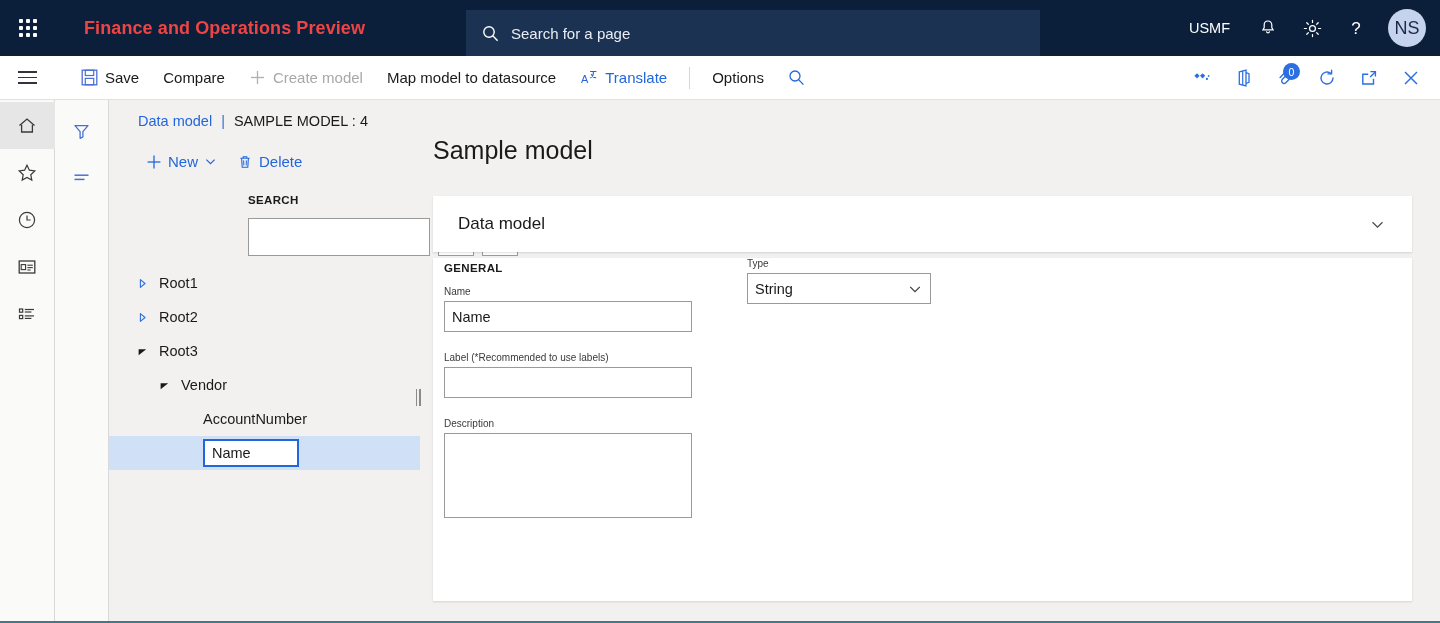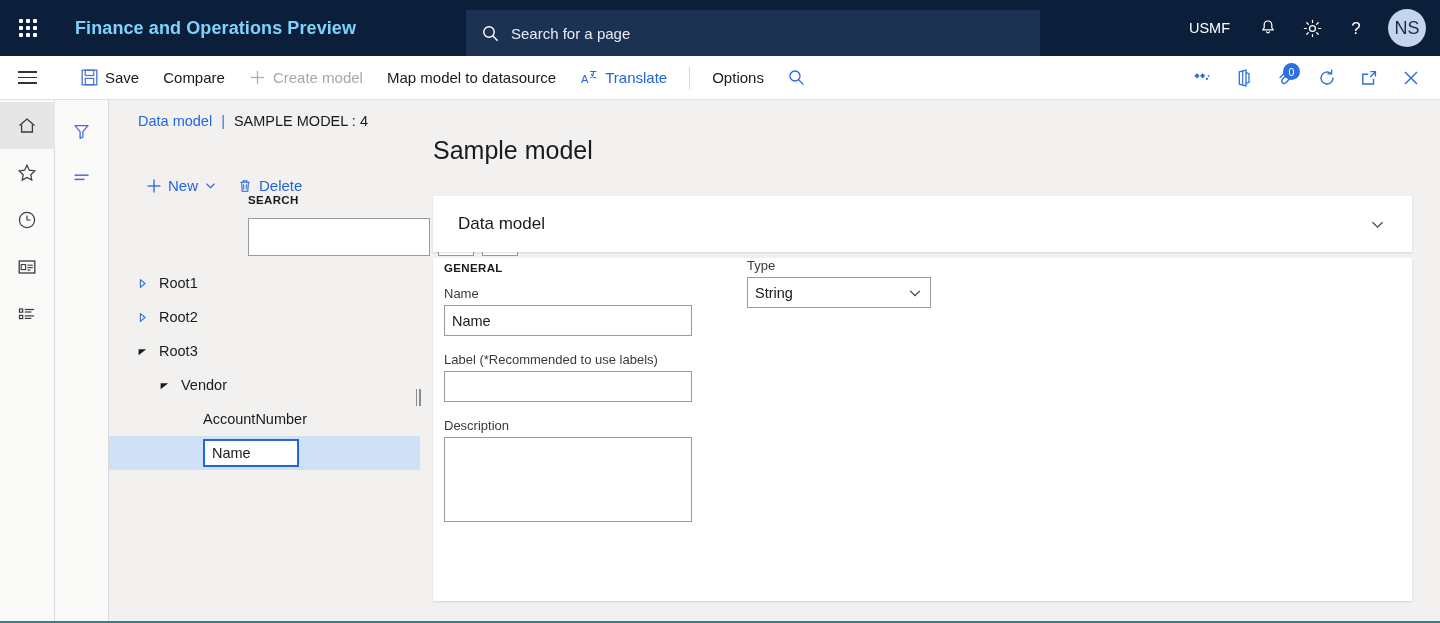--- a/index.html
+++ b/index.html
@@ -22,22 +22,22 @@
     width: 56px; height: 56px;
     display: flex; align-items: center; justify-content: center;
     cursor: pointer;
   }
   .waffle-grid {
     display: grid; grid-template-columns: repeat(3, 4px);
     grid-template-rows: repeat(3, 4px); gap: 3px;
   }
   .waffle-grid i { width: 4px; height: 4px; background: #ffffff; border-radius: 1px; display: block; }
   .app-title {
-    color: #7dd3fc; font-size: 18px; font-weight: bold;
-    margin-left: 19px; white-space: nowrap; letter-spacing: .1px;
+    color: #ef4444; font-size: 18px; font-weight: bold;
+    margin-left: 28px; white-space: nowrap; letter-spacing: .1px;
   }
   .hdr-search {
     position: absolute; left: 466px; top: 10px; width: 574px; height: 47px;
     background: #1c3252; display: flex; align-items: center; padding-left: 16px;
     cursor: text;
   }
   .hdr-search .srch-ico { margin-right: 12px; display: flex; }
   .hdr-search-text { color: #e8edf5; font-size: 15px; }
   .hdr-right {
     position: absolute; right: 0; top: 0; height: 56px;
@@ -124,21 +124,21 @@
   }
   .breadcrumb {
     position: absolute; left: 29px; top: 13px;
     font-size: 14.5px; display: flex; align-items: center; gap: 9px;
   }
   .bc-link { color: #2266dd; cursor: pointer; }
   .bc-div { color: #3b6fd4; }
   .bc-cur { color: #1a1a1a; }
 
   .tree-actions {
-    position: absolute; left: 29px; top: 48px; display: flex; align-items: flex-end; gap: 4px; margin-top: 24px;
+    position: absolute; left: 29px; top: 48px; display: flex; align-items: flex-end; gap: 4px;
   }
   .ta-btn {
     display: flex; align-items: center; gap: 6px; padding: 5px 8px;
     color: #2266dd; font-size: 15px; cursor: pointer;
   }
 
   .search-label {
     position: absolute; left: 139px; top: 94px;
     font-size: 11.5px; font-weight: bold; color: #1a1a1a; letter-spacing: .35px;
   }
@@ -192,21 +192,21 @@
 
   #card-datamodel { top: 96px; height: 56px; }
   #card-node { top: 158px; height: 343px; }
 
   .fc-body { padding: 0 0 0 0; position: relative; height: 287px; }
   .group-label {
     position: absolute; left: 11px; top: 4px;
     font-size: 11.5px; font-weight: bold; color: #1a1a1a; letter-spacing: .35px;
   }
   .fld { position: absolute; }
-  .fld-label { font-size: 13px; color: #3a3a3a; margin-bottom: 4px; display: block; }
+  .fld-label { font-size: 10px; color: #3a3a3a; margin-bottom: 4px; display: block; }
   .fld-input {
     width: 248px; height: 31px; border: 1px solid #9a9a9a; background: #fff;
     font-size: 14.5px; padding: 0 7px; font-family: inherit; color: #1a1a1a; outline: none;
   }
   .fld-textarea {
     width: 248px; height: 85px; border: 1px solid #9a9a9a; background: #fff;
     font-size: 14.5px; padding: 5px 7px; font-family: inherit; color: #1a1a1a;
     outline: none; resize: none;
   }
   .fld-select {

